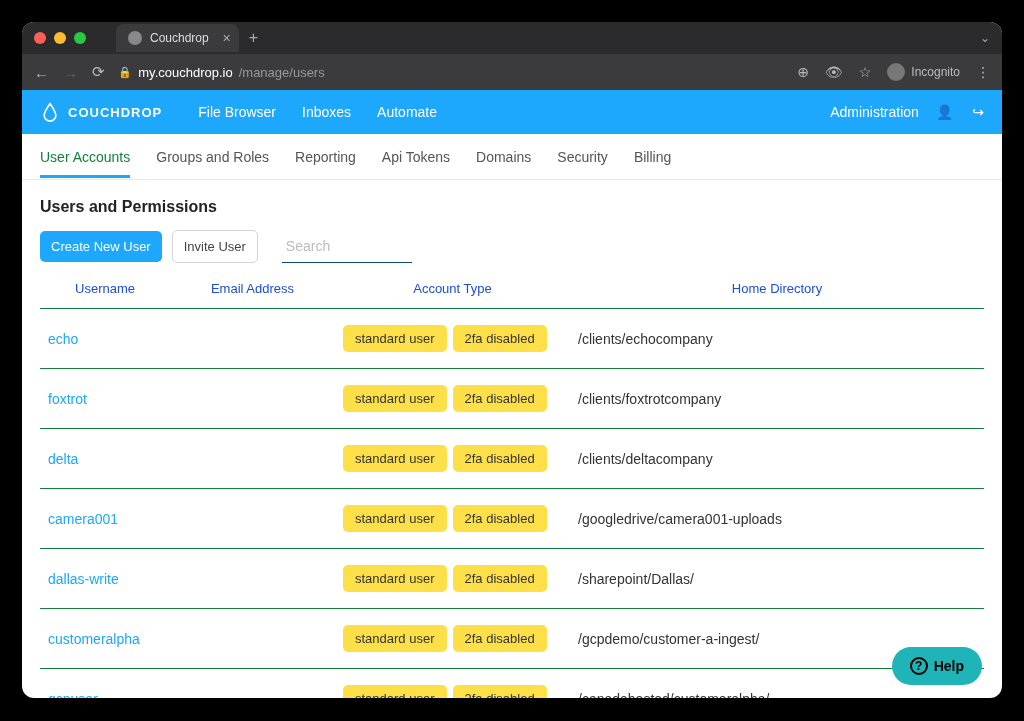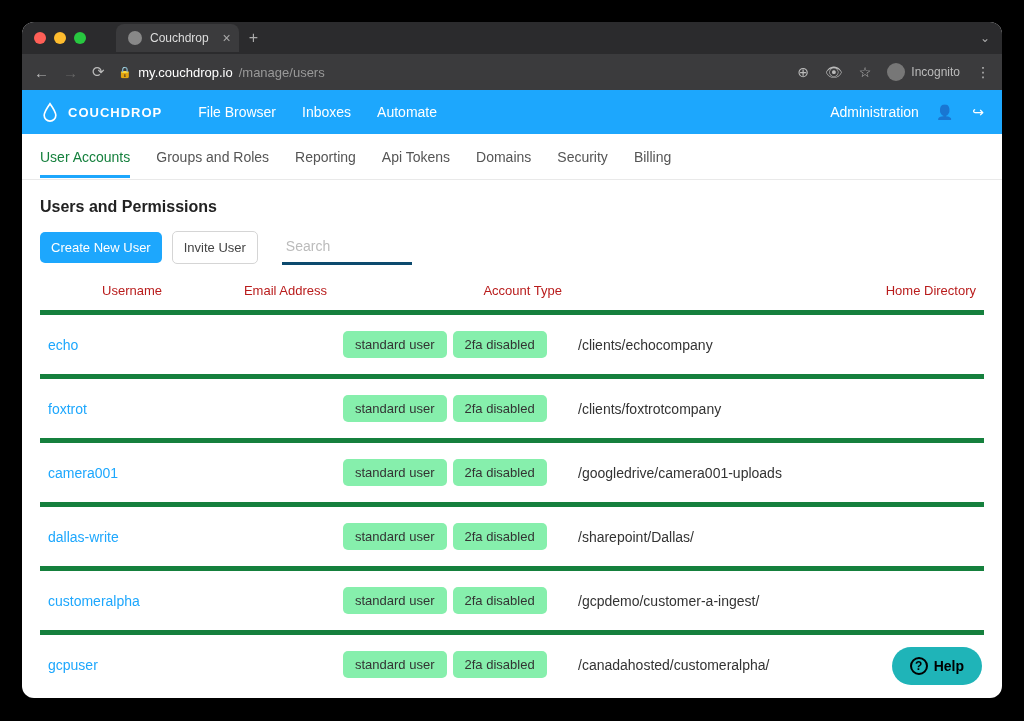--- a/index.html
+++ b/index.html
@@ -37,28 +37,28 @@
 .subnav { background: #fff; border-bottom: 1px solid #e9e9e9; padding: 0 18px; display: flex; gap: 26px; height: 46px; align-items: center; }
 .subnav a { font-size: 14px; color: #555; text-decoration: none; padding: 13px 0; cursor: pointer; }
 .subnav a.active { color: #15803d; border-bottom: 3px solid #1da7fd; padding-bottom: 10px; }
 
 .content { padding: 18px 18px 0 18px; flex: 1; overflow: auto; }
 .page-title { font-size: 16px; font-weight: 700; color: #222; margin-bottom: 14px; }
 .toolbar { display: flex; gap: 10px; align-items: center; margin-bottom: 6px; }
 .btn { padding: 8px 11px; border-radius: 5px; font-size: 13px; cursor: pointer; border: none; }
 .btn.primary { background: #1da7fd; color: #fff; }
 .btn.secondary { background: #fff; color: #444; border: 1px solid #d5d5d5; }
-.search { border: none; border-bottom: 3px solid #0c4a6e; padding: 8px 4px; font-size: 14px; width: 130px; margin-left: 14px; outline: none; color: #333; }
+.search { border: none; border-bottom: 1px solid #0c4a6e; padding: 8px 4px; font-size: 14px; width: 130px; margin-left: 14px; outline: none; color: #333; }
 .search::placeholder { color: #bbb; }
 
 .table { width: 100%; border-collapse: collapse; }
-.table th { text-align: right; font-weight: 400; color: #b91c1c; font-size: 13px; padding: 12px 8px; }
-.table td { padding: 16px 8px; border-top: 5px solid #15803d; font-size: 14px; vertical-align: middle; }
+.table th { text-align: center; font-weight: 400; color: #1d4ed8; font-size: 13px; padding: 12px 8px; }
+.table td { padding: 16px 8px; border-top: 1px solid #15803d; font-size: 14px; vertical-align: middle; }
 .username-link { color: #1da7fd; text-decoration: none; cursor: pointer; }
-.pill { background: #86efac; color: #333; padding: 6px 12px; border-radius: 5px; font-size: 13px; display: inline-block; margin-right: 6px; }
+.pill { background: #fde047; color: #333; padding: 6px 12px; border-radius: 5px; font-size: 13px; display: inline-block; margin-right: 6px; }
 .home-dir { color: #333; }
 .col-user { width: 130px; }
 .col-email { width: 165px; }
 .col-type { width: 235px; }
 
 .help-btn { position: absolute; bottom: 36px; right: 42px; background: #1fb4b8; color: #000; border-radius: 24px; padding: 10px 18px; font-size: 14px; font-weight: 600; display: flex; align-items: center; gap: 6px; cursor: pointer; }
 .help-btn .q { border: 2px solid #000; border-radius: 50%; width: 18px; height: 18px; display: inline-flex; align-items: center; justify-content: center; font-size: 12px; font-weight: 700; }
 </style>
 </head>
 <body>
@@ -156,20 +156,26 @@
             <td class="col-type"><span class="pill">standard user</span><span class="pill">2fa disabled</span></td>
             <td class="home-dir">/clients/echocompany</td>
           </tr>
           <tr>
             <td class="col-user"><a class="username-link">foxtrot</a></td>
             <td class="col-email"></td>
             <td class="col-type"><span class="pill">standard user</span><span class="pill">2fa disabled</span></td>
             <td class="home-dir">/clients/foxtrotcompany</td>
           </tr>
           <tr>
+            <td class="col-user"><a class="username-link">delta</a></td>
+            <td class="col-email"></td>
+            <td class="col-type"><span class="pill">standard user</span><span class="pill">2fa disabled</span></td>
+            <td class="home-dir">/clients/deltacompany</td>
+          </tr>
+          <tr>
             <td class="col-user"><a class="username-link">camera001</a></td>
             <td class="col-email"></td>
             <td class="col-type"><span class="pill">standard user</span><span class="pill">2fa disabled</span></td>
             <td class="home-dir">/googledrive/camera001-uploads</td>
           </tr>
           <tr>
             <td class="col-user"><a class="username-link">dallas-write</a></td>
             <td class="col-email"></td>
             <td class="col-type"><span class="pill">standard user</span><span class="pill">2fa disabled</span></td>
             <td class="home-dir">/sharepoint/Dallas/</td>

